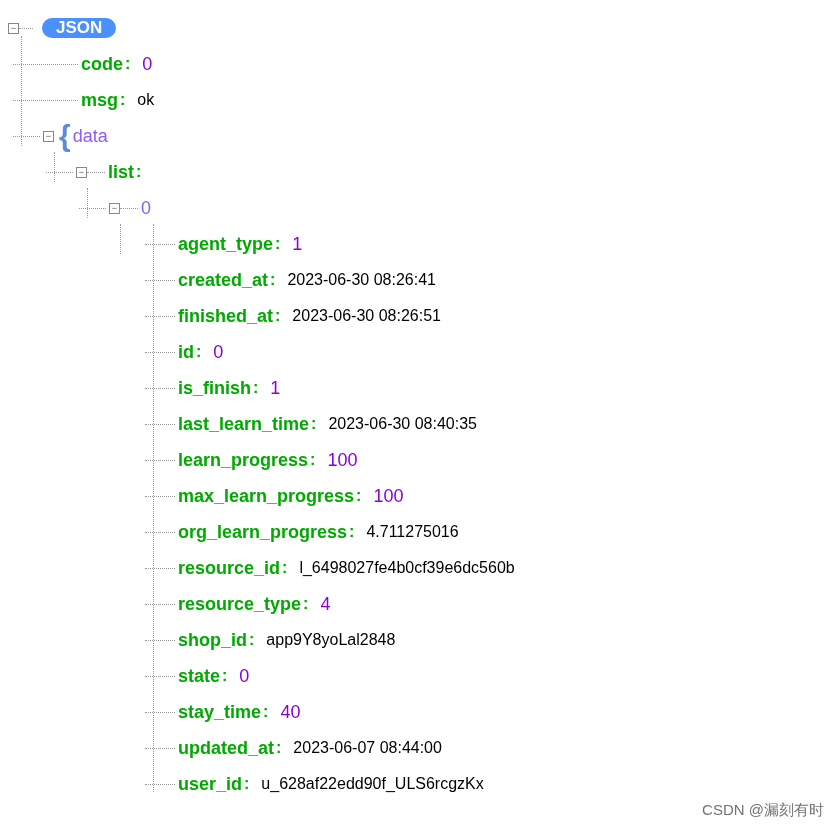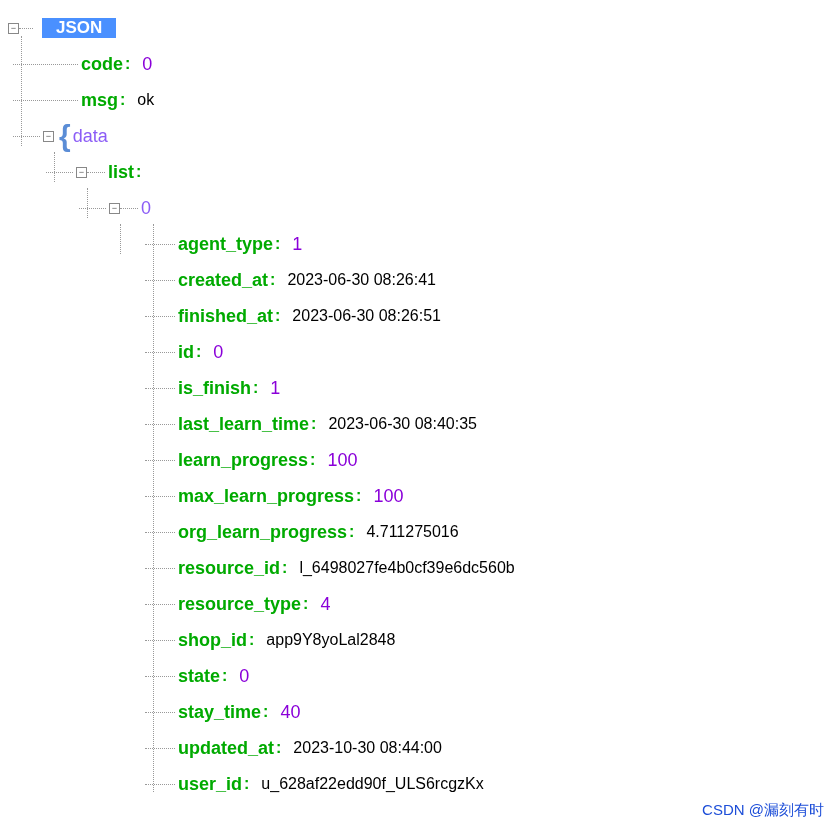--- a/index.html
+++ b/index.html
@@ -42,21 +42,21 @@
       z-index: 2;
     }
     .spacer {
       display: inline-block;
       flex-shrink: 0;
     }
     .json-badge {
       background: #4a90ff;
       color: #fff;
       padding: 0 14px;
-      border-radius: 0;
+      border-radius: 10px;
       font-weight: bold;
       font-size: 17px;
       margin-left: 6px;
     }
     .key {
       color: #00aa00;
       font-weight: bold;
       font-size: 18px;
     }
     .colon {
@@ -93,21 +93,21 @@
     }
     .vline {
       position: absolute;
       border-left: 1px dotted #999;
       z-index: 0;
     }
     .watermark {
       position: absolute;
       bottom: 8px;
       right: 14px;
-      color: #1d4ed8;
+      color: #737373;
       font-size: 15px;
       font-family: sans-serif;
     }
   </style>
 </head>
 <body>
 
 <div class="tree">
 
   <div class="vline" style="left:13px; top:26px; height:110px;"></div>
@@ -262,21 +262,21 @@
         <span class="dots" style="width:30px;"></span>
         <span class="key">stay_time</span>
         <span class="colon">:</span>
         <span class="val-num">40</span>
       </div>
       <div class="row">
         <span class="spacer" style="width:137px;"></span>
         <span class="dots" style="width:30px;"></span>
         <span class="key">updated_at</span>
         <span class="colon">:</span>
-        <span class="val-str">2023-10-30 08:44:00</span>
+        <span class="val-str">2023-06-07 08:44:00</span>
       </div>
       <div class="row">
         <span class="spacer" style="width:137px;"></span>
         <span class="dots" style="width:30px;"></span>
         <span class="key">user_id</span>
         <span class="colon">:</span>
         <span class="val-str">u_628af22edd90f_ULS6rcgzKx</span>
       </div>
     </div>
 

